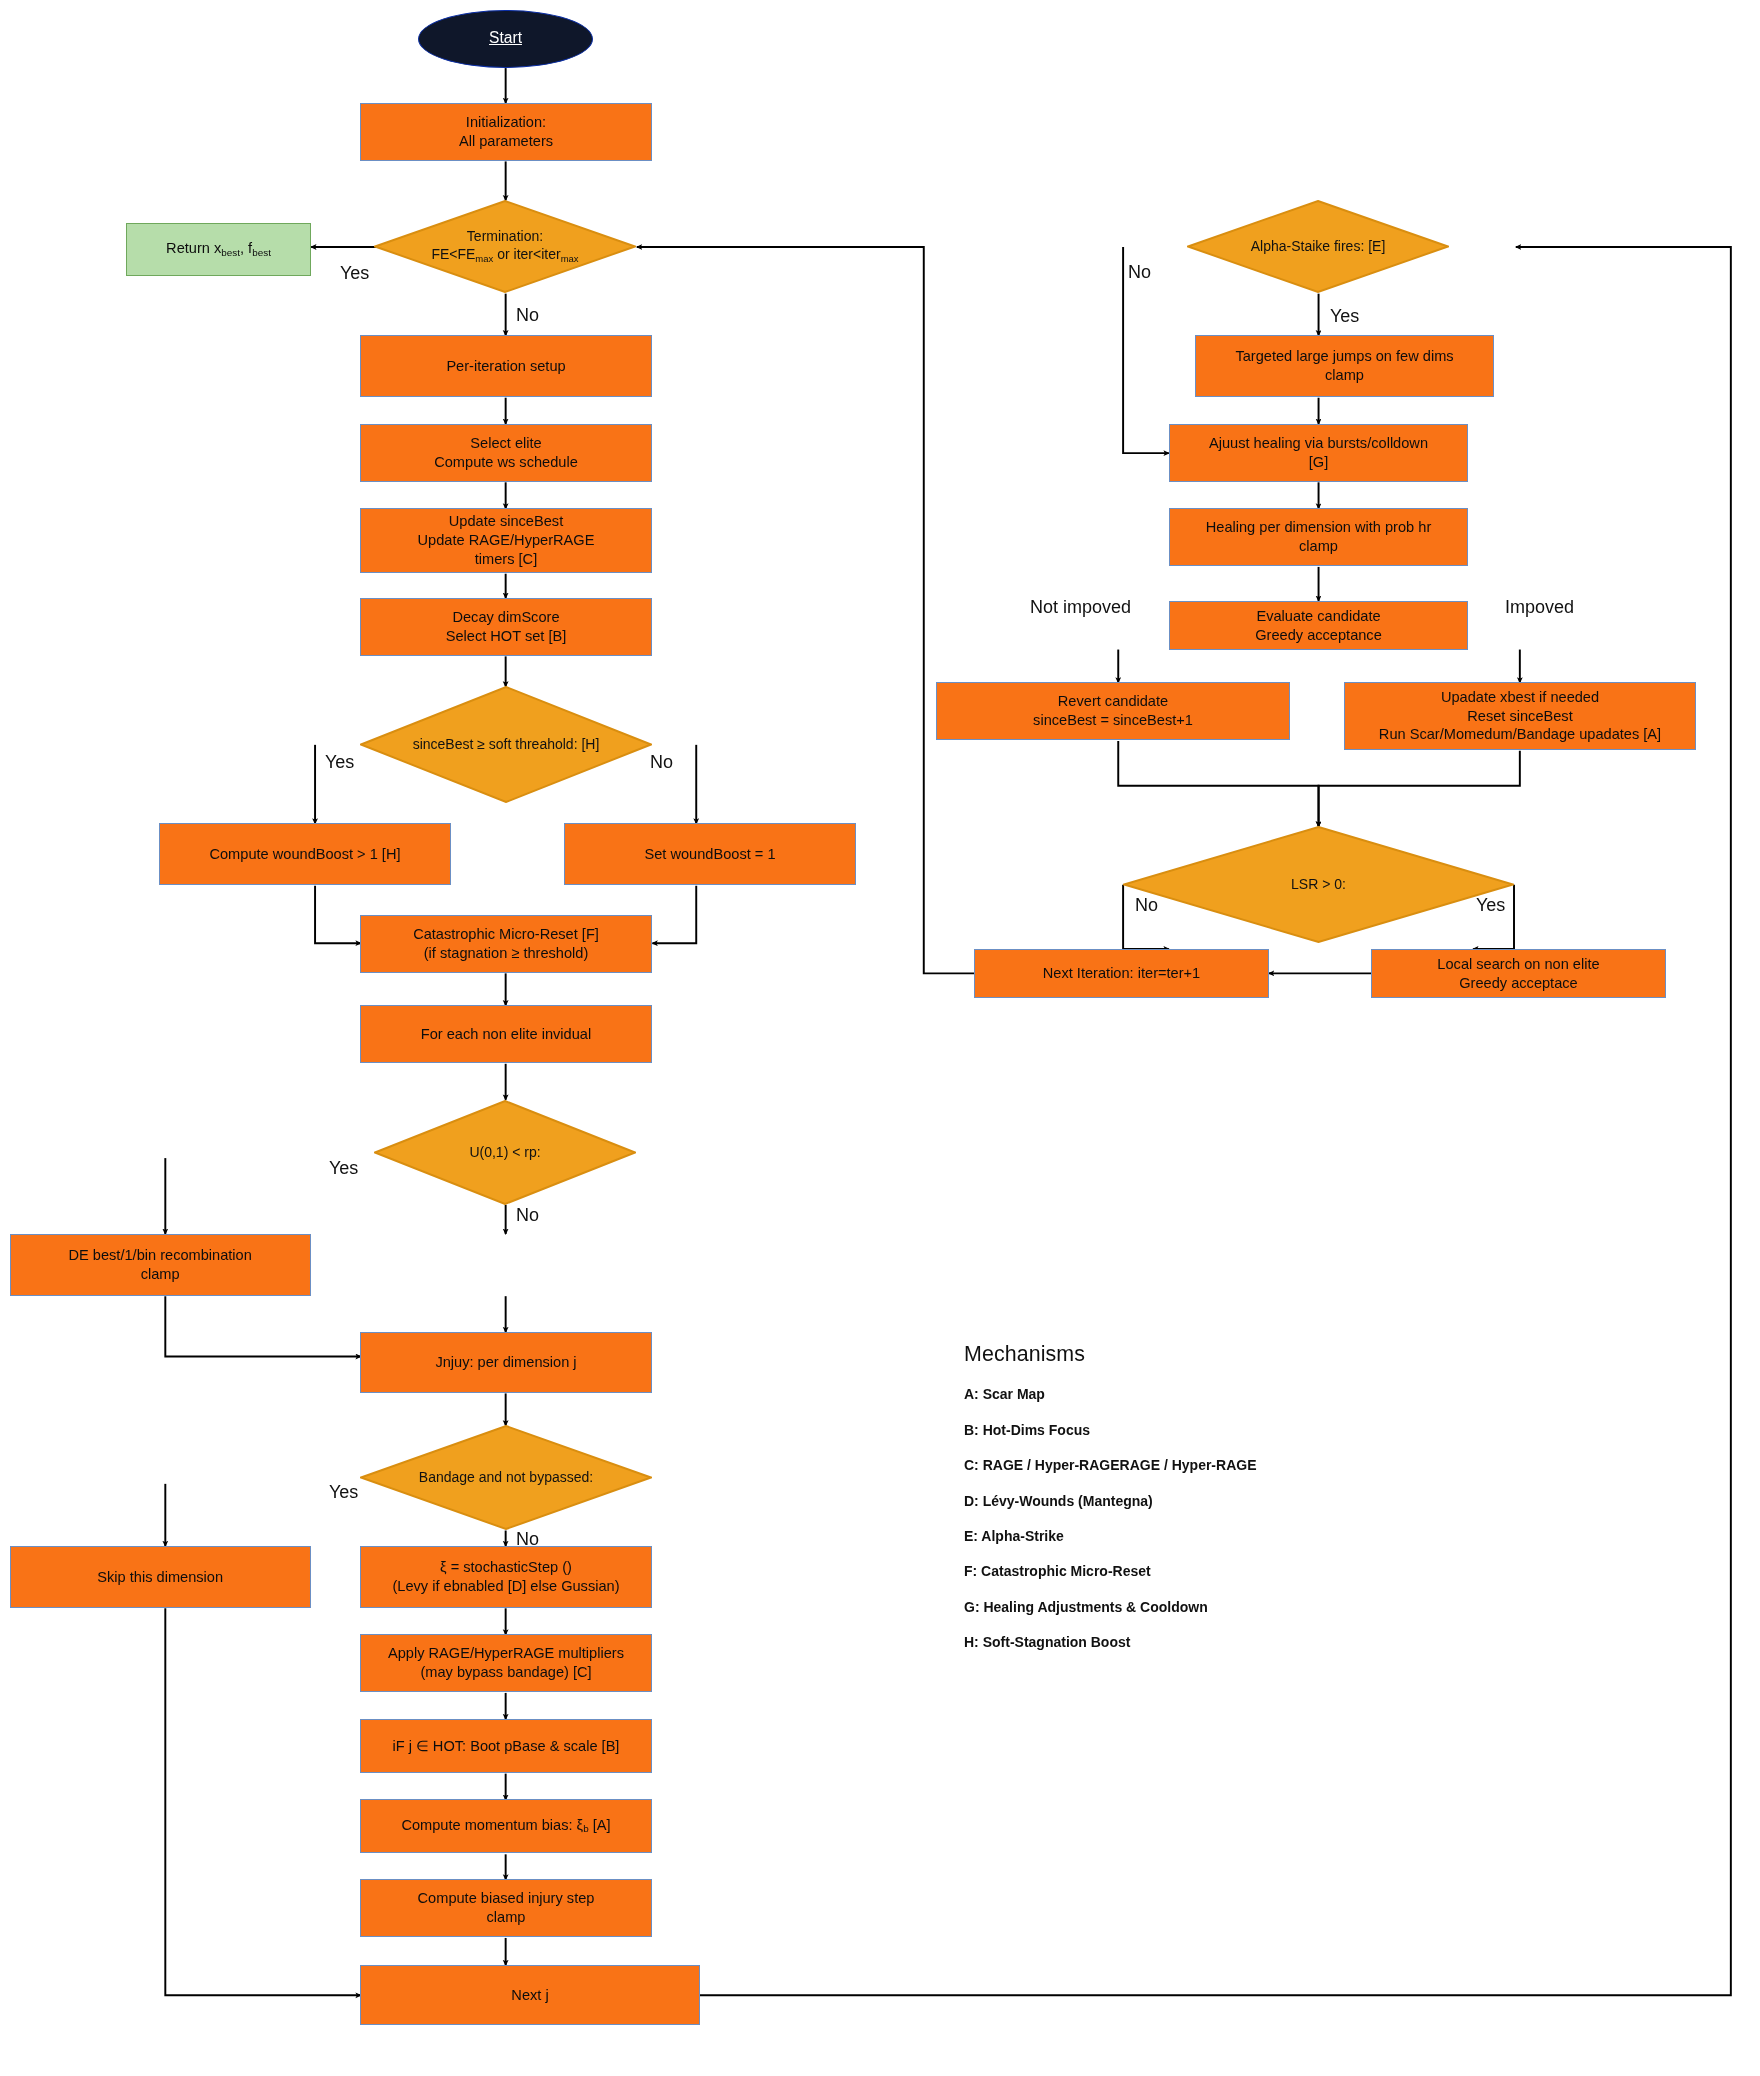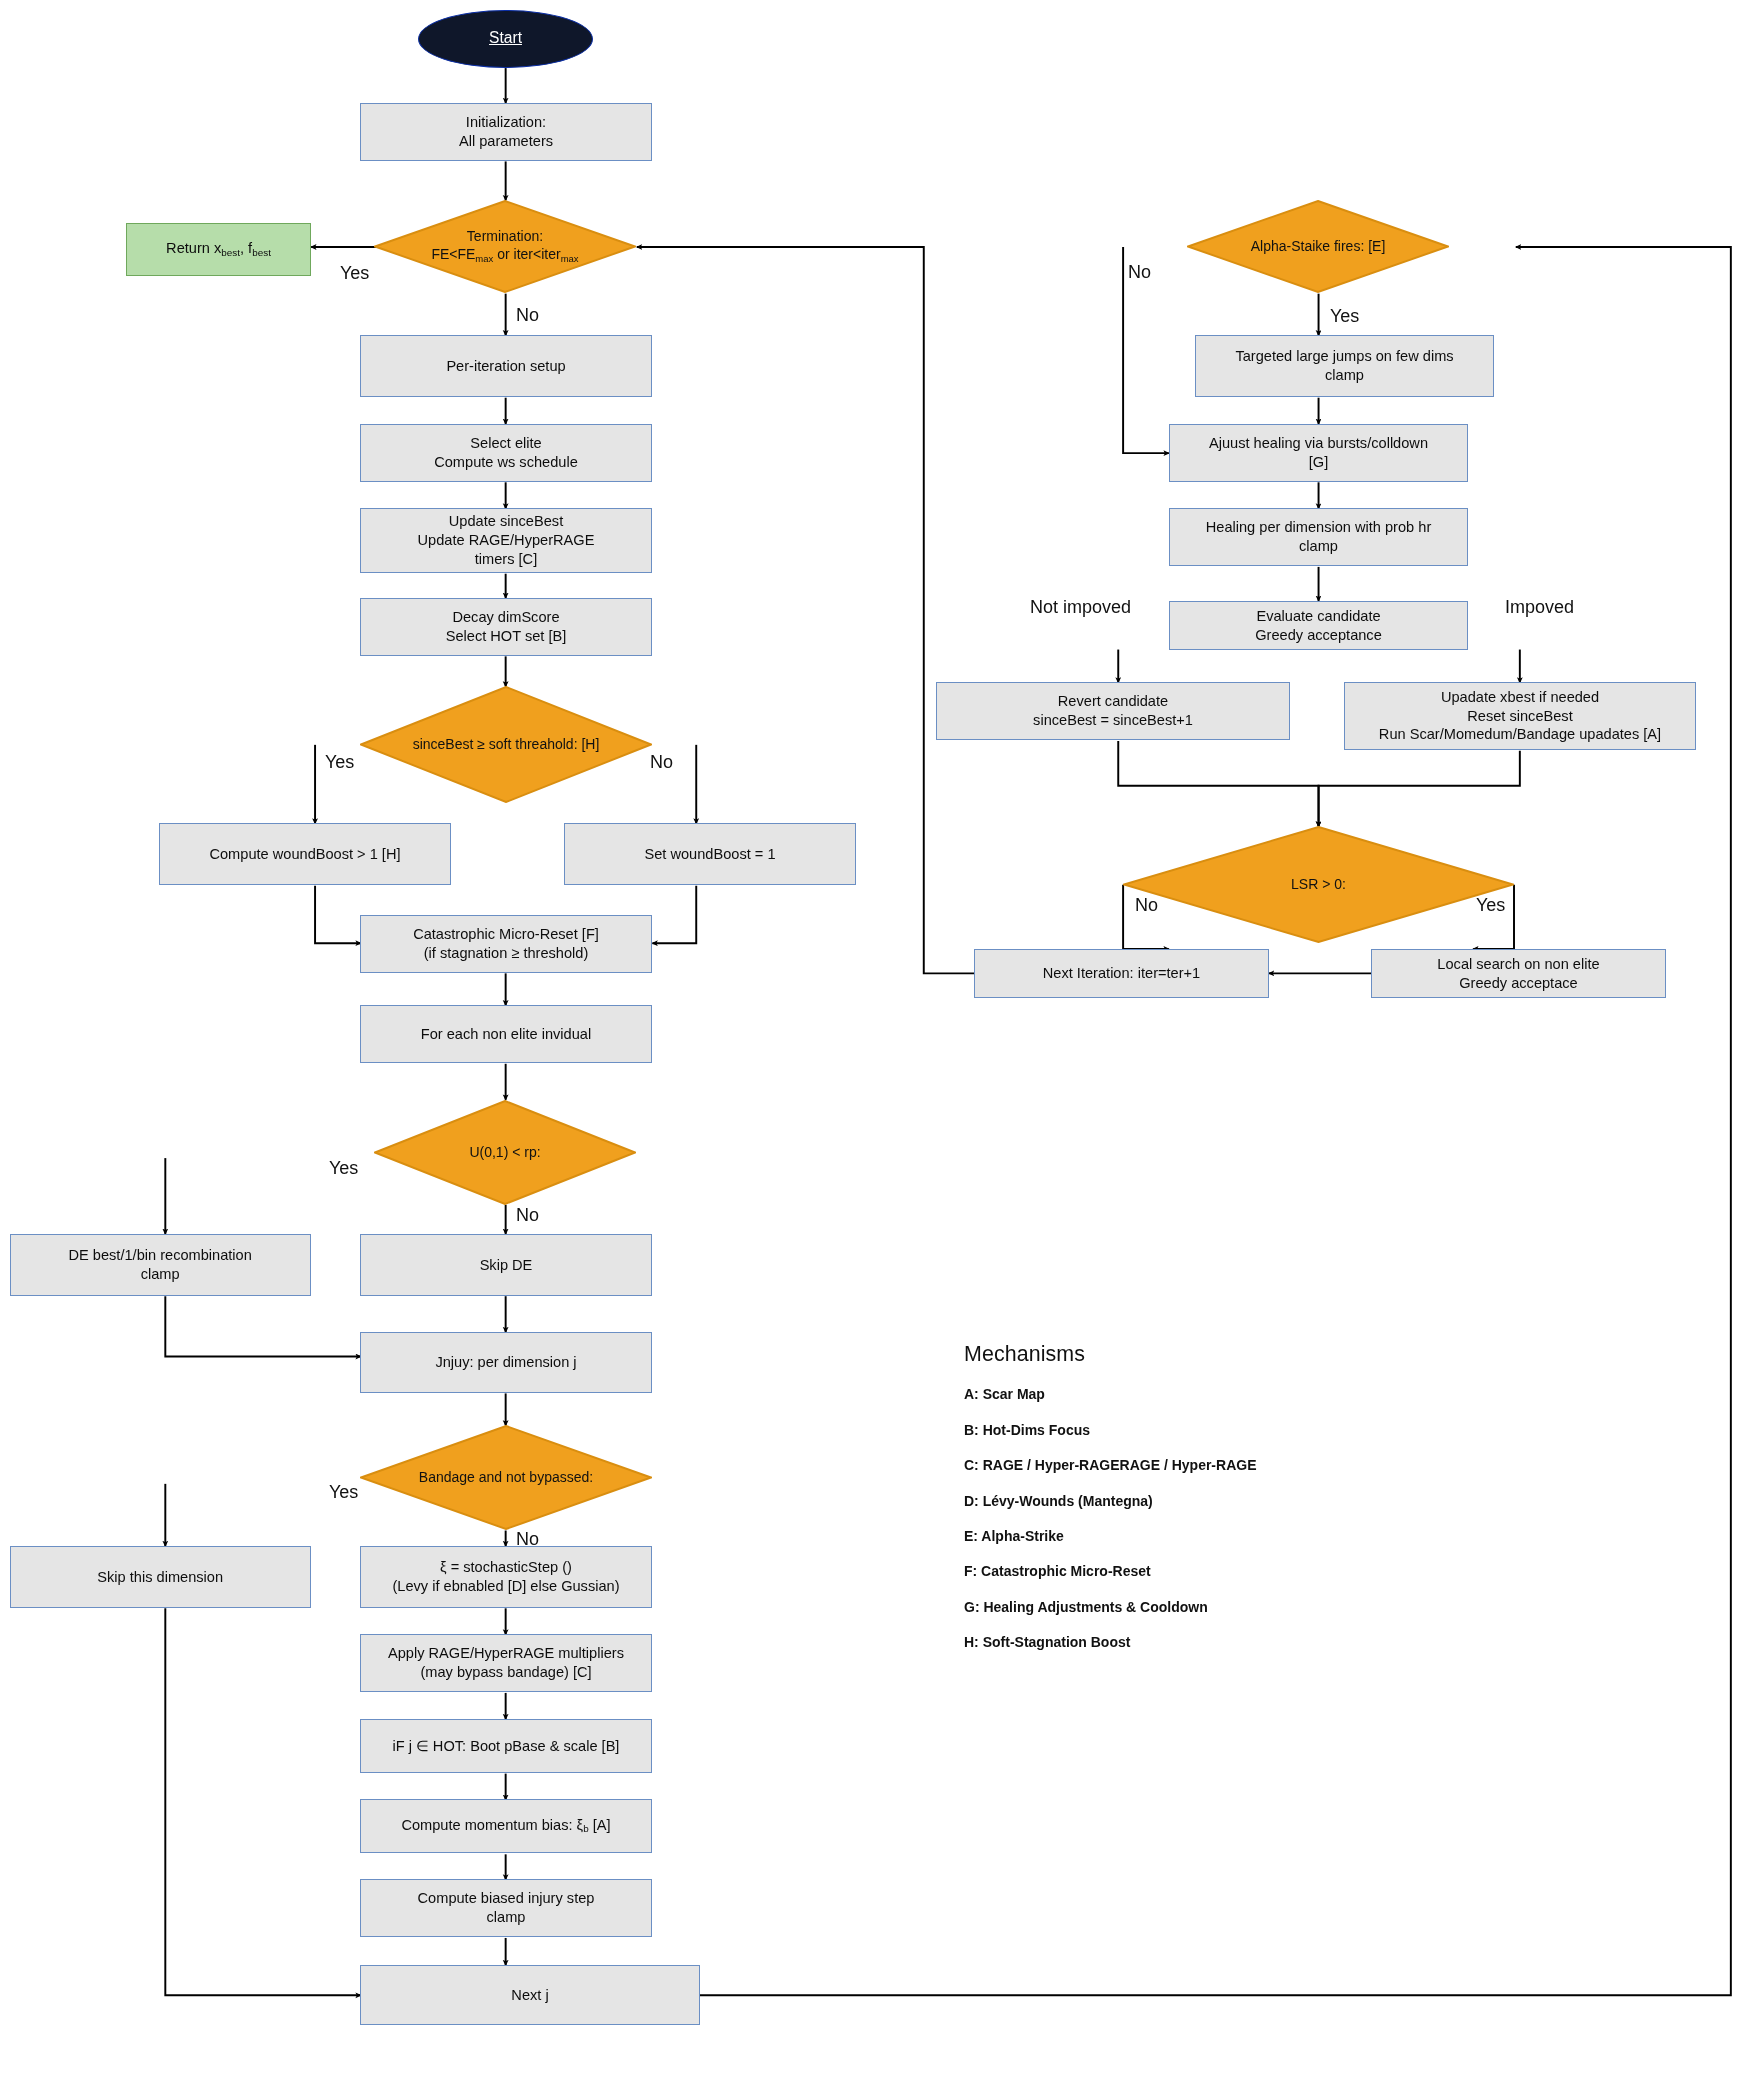--- a/index.html
+++ b/index.html
@@ -1,20 +1,20 @@
 <!DOCTYPE html>
 <html style="font-size:7.8px"><head>
 <meta charset="utf-8">
 <style>
   html,body{margin:0;padding:0;background:#ffffff;}
   body{width:1761px;height:2077px;font-family:"Liberation Sans",sans-serif;}
   #stage{position:relative;width:1761px;height:2077px;overflow:hidden;background:#fff;}
   svg#wires{position:absolute;left:0;top:0;width:1761px;height:2077px;}
   .node{position:absolute;box-sizing:border-box;display:flex;align-items:center;justify-content:center;text-align:center;}
-  .proc{background:#e5e5e5;border:1.5px solid #6b8fc4;color:#0d0d0d;}
+  .proc{background:#f97316;border:1.5px solid #6b8fc4;color:#0d0d0d;}
   .proc .t{padding:0 4.9px;line-height:1.30;font-size:14.6px;}
   .term{background:#0f172a;border:1.5px solid #0c2fa5;border-radius:50%;color:#ffffff;text-decoration:underline;}
   .term .t{font-size:15.6px;line-height:1.2;}
   .ret{background:#b6ddaa;border:1.5px solid #6fa85c;color:#0d0d0d;}
   .ret .t{font-size:14.6px;line-height:1.25;}
   .dia{background:transparent;border:none;}
   .dia .shape{position:absolute;left:0;top:0;width:100%;height:100%;}
   .dia .t{position:relative;z-index:2;font-size:14px;line-height:1.25;color:#111;padding:0 2.9px;}
   .edgelab{position:absolute;font-size:18px;color:#111;white-space:nowrap;}
   .legend{position:absolute;}
@@ -203,23 +203,20 @@
     <span class="t">U(0,1) &lt; rp:</span>
   </div>
 
   <div class="node proc" style="left:9.7px;top:1234px;width:301px;height:62px;">
     <span class="t">
       <span>DE best/1/bin recombination</span><br>
       <span>clamp</span>
     </span>
   </div>
 
-  <div class="node proc" style="left:360px;top:1234px;width:292px;height:62px;">
-    <span class="t">Skip DE</span>
-  </div>
 
   <div class="node proc" style="left:360px;top:1332px;width:292px;height:61px;">
     <span class="t">Jnjuy: per dimension j</span>
   </div>
 
   <div class="node dia" style="left:360px;top:1425px;width:292px;height:105px;">
     <svg class="shape" viewBox="0 0 600 216" preserveAspectRatio="none">
       <polygon points="300,2 598,108 300,214 2,108" fill="#f0a01e" stroke="#d98e10" stroke-width="4"></polygon>
     </svg>
     <span class="t">Bandage and not bypassed:</span>

